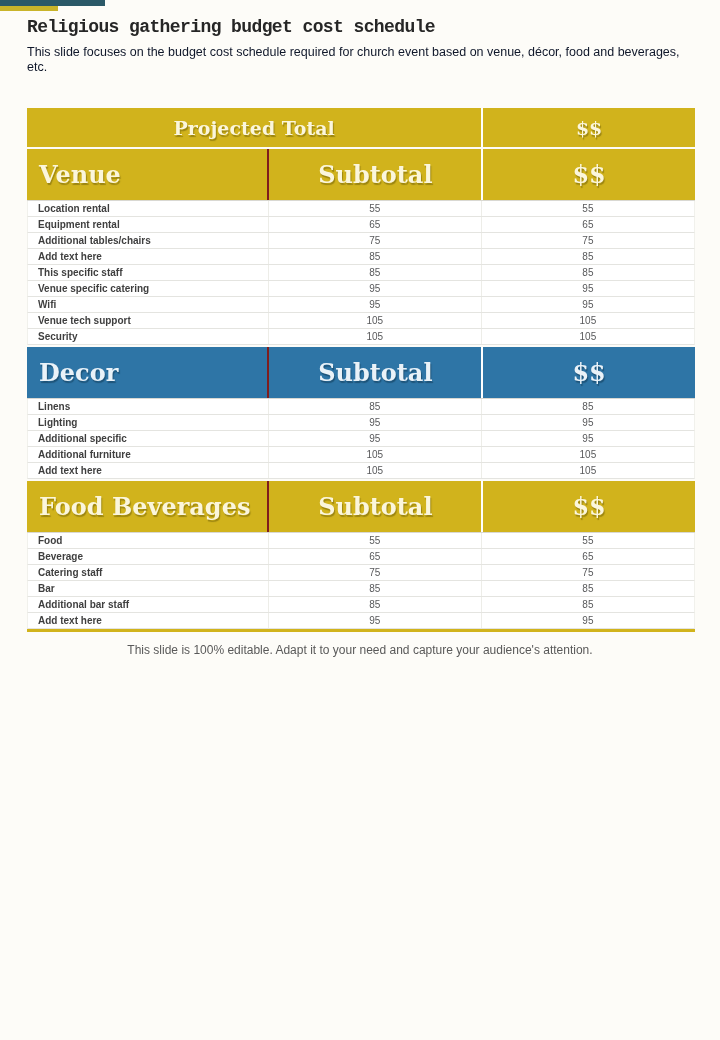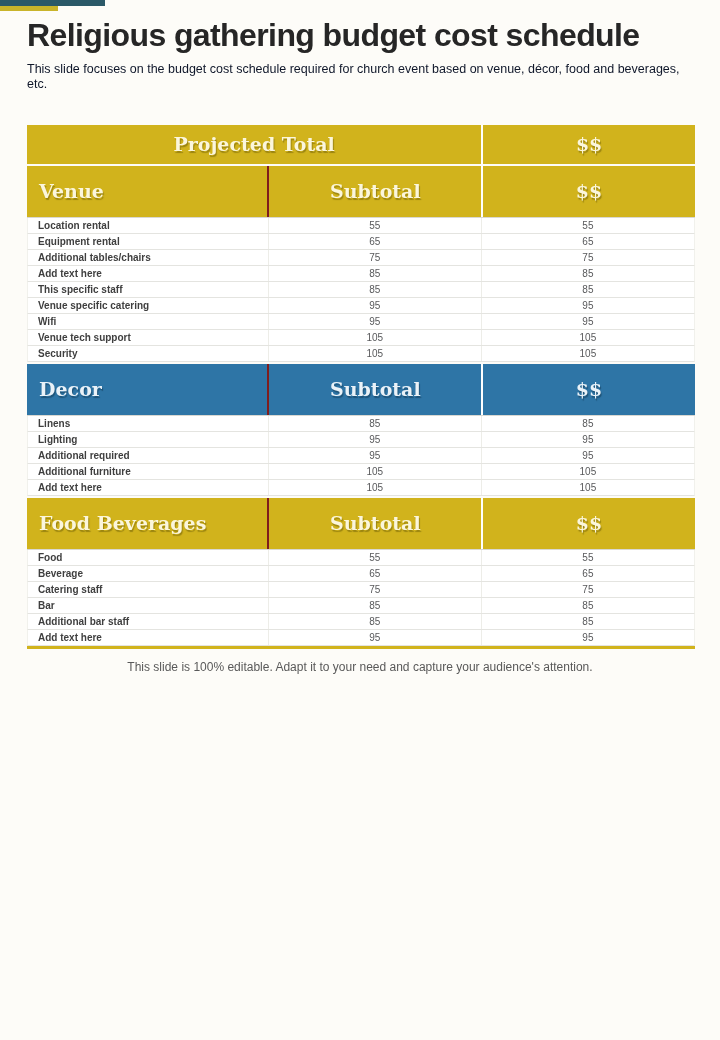--- a/index.html
+++ b/index.html
@@ -20,23 +20,23 @@
     background: var(--teal, #2B5968);
   }
   .accent-gold {
     position: absolute; top: 6px; left: 0;
     width: 58px; height: 5px;
     background: var(--gold-accent, #C9B42A);
   }
   
   .title {
     margin: 17px 24px 0 27px;
-    font-family: Liberation Sans, sans-serif;
+    font-family: Liberation Mono, monospace;
     font-weight: 700;
-    font-size: 32px;
+    font-size: 18px;
     line-height: 1.18;
     letter-spacing: -0.6px;
     color: #262626;
     white-space: nowrap;
   }
   .subtitle {
     margin: 7px 24px 0 27px;
     font-size: 12.5px;
     line-height: 1.2;
     color: #0f172a;
@@ -69,21 +69,21 @@
     text-shadow: 1px 1.5px 1px rgba(8,42,64,0.45);
   }
   .bold-serif { font-weight: 700; }
   
   .sec-header {
     display: flex;
     align-items: stretch;
     height: 52px;
     margin-top: 2px;
     font-family: "DejaVu Serif", "Liberation Serif", serif;
-    font-size: 19px;
+    font-size: 24px;
     font-weight: 700;
     border-bottom: 1px solid #D9D8D2;
   }
   .sec-header .c1 { width: 36%; justify-content: flex-start; padding-left: 12px; }
   .sec-header .c2 { width: 32%; justify-content: center; border-left: 2px solid #7f1d1d; }
   .sec-header .c3 { width: 32%; justify-content: center; border-left: 2px solid #FFFFFF; }
   
   .body-row {
     display: flex;
     align-items: stretch;
@@ -211,21 +211,21 @@
     <div class="cell c3 row-value">85</div>
   </div>
 
   <div class="body-row">
     <div class="cell c1 row-label">Lighting</div>
     <div class="cell c2 row-subtotal">95</div>
     <div class="cell c3 row-value">95</div>
   </div>
 
   <div class="body-row">
-    <div class="cell c1 row-label">Additional required</div>
+    <div class="cell c1 row-label">Additional specific</div>
     <div class="cell c2 row-subtotal">95</div>
     <div class="cell c3 row-value">95</div>
   </div>
 
   <div class="body-row">
     <div class="cell c1 row-label">Additional furniture</div>
     <div class="cell c2 row-subtotal">105</div>
     <div class="cell c3 row-value">105</div>
   </div>
 

